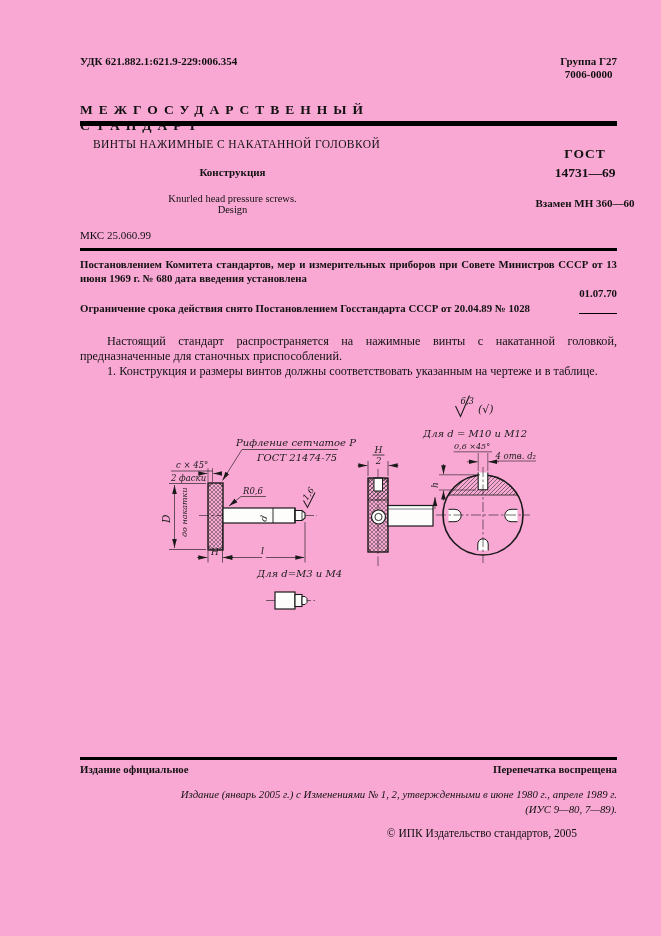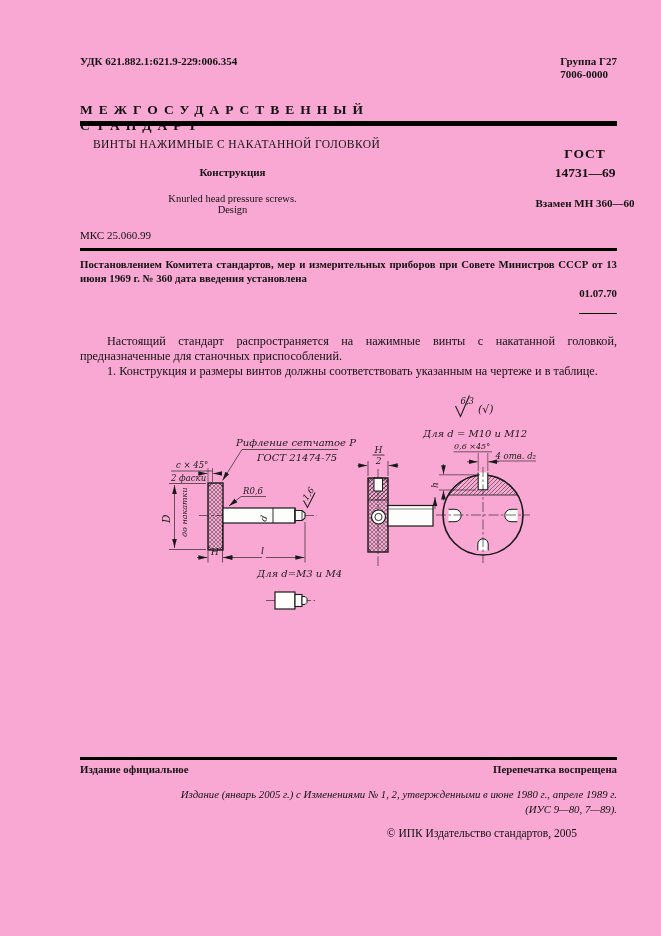--- a/index.html
+++ b/index.html
@@ -4,21 +4,21 @@
 <style>
   html,body{margin:0;padding:0;background:#e9e9e6;}
   .page{
     position:relative; width:661px; height:936px; margin:0 auto;
     background:#f9a8d4; color:#111;
     font-family:"Liberation Serif", serif;
     overflow:hidden;
   }
   
   .topline{position:absolute; left:80px; width:537px; top:55px; display:flex; justify-content:space-between; font-size:11px; font-weight:bold;}
-  .topline .group{text-align:left; line-height:13px;}
+  .topline .group{text-align:center; line-height:13px;}
   
   .band{position:absolute; left:80px; width:537px; top:102px; display:flex; justify-content:space-between; font-weight:bold; font-size:13.5px;flex-direction:column;}
   .band span{letter-spacing:6px; white-space:nowrap;}
   .rule-thick{position:absolute; left:80px; width:537px; top:121px; height:4.5px; background:#000;}
   
   .title-block{position:absolute; left:80px; width:537px; top:138px;}
   .title-left{position:absolute; left:0; top:0; width:305px;}
   .title-left h1{margin:0 0 0 13px; font-size:11.5px; letter-spacing:.4px; font-weight:normal; white-space:nowrap;}
   .subtitle{margin-top:16px; text-align:center; font-weight:bold; font-size:11px;}
   .en1{margin-top:15px; text-align:center; font-size:10.5px;}
@@ -76,22 +76,23 @@
       <div class="gost">ГОСТ</div>
       <div class="gostnum">14731—69</div>
       <div class="replaces">Взамен МН 360—60</div>
     </div>
   </div>
 
   <div class="mks">МКС 25.060.99</div>
   <div class="rule-med" style="top:248px;"></div>
 
   <div class="decree">
-    <p>Постановлением Комитета стандартов, мер и измерительных приборов при Совете Министров СССР от 13 июня 1969 г. № 360 дата введения установлена</p>
+    <p>Постановлением Комитета стандартов, мер и измерительных приборов при Совете Министров СССР от 13 июня 1969 г. № 680 дата введения установлена</p>
     <div class="date"><span>01.07.70</span></div>
+    <p class="line2">Ограничение срока действия снято Постановлением Госстандарта СССР от 20.04.89 № 1028</p>
   </div>
 
   <div class="body-text">
     <p>Настоящий стандарт распространяется на нажимные винты с накатанной головкой, предназначенные для станочных приспособлений.</p>
     <p>1. Конструкция и размеры винтов должны соответствовать указанным на чертеже и в таблице.</p>
   </div>
 
   <div class="drawing">
     <svg width="520" height="255" viewBox="140 385 520 255">
       <defs>

